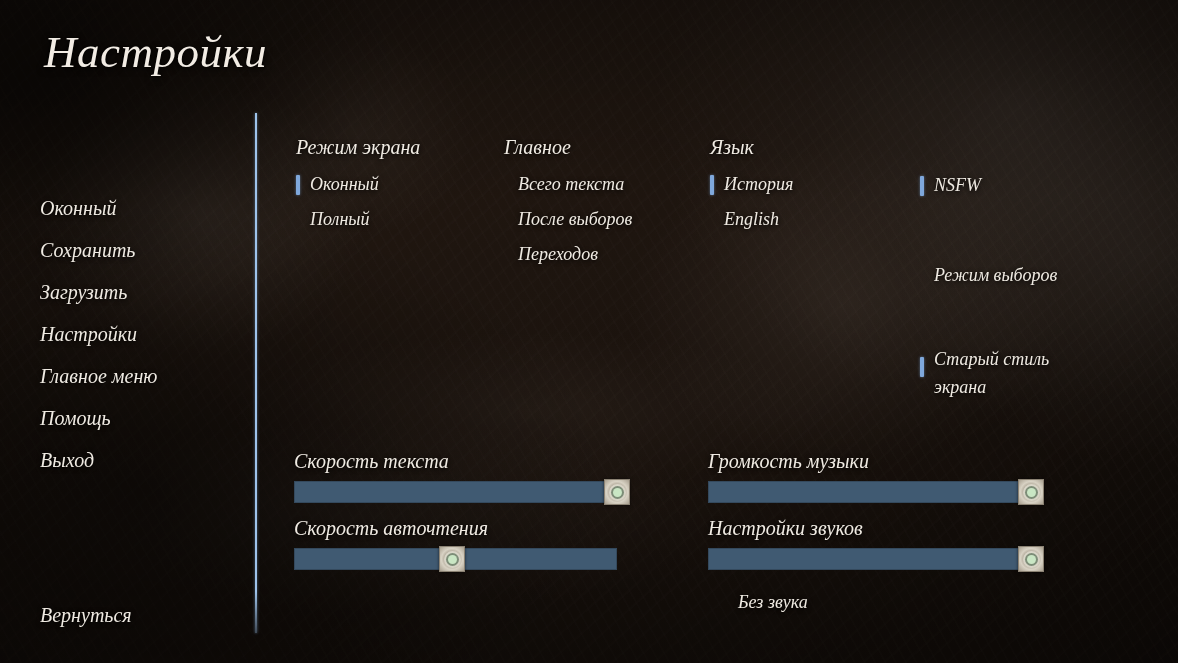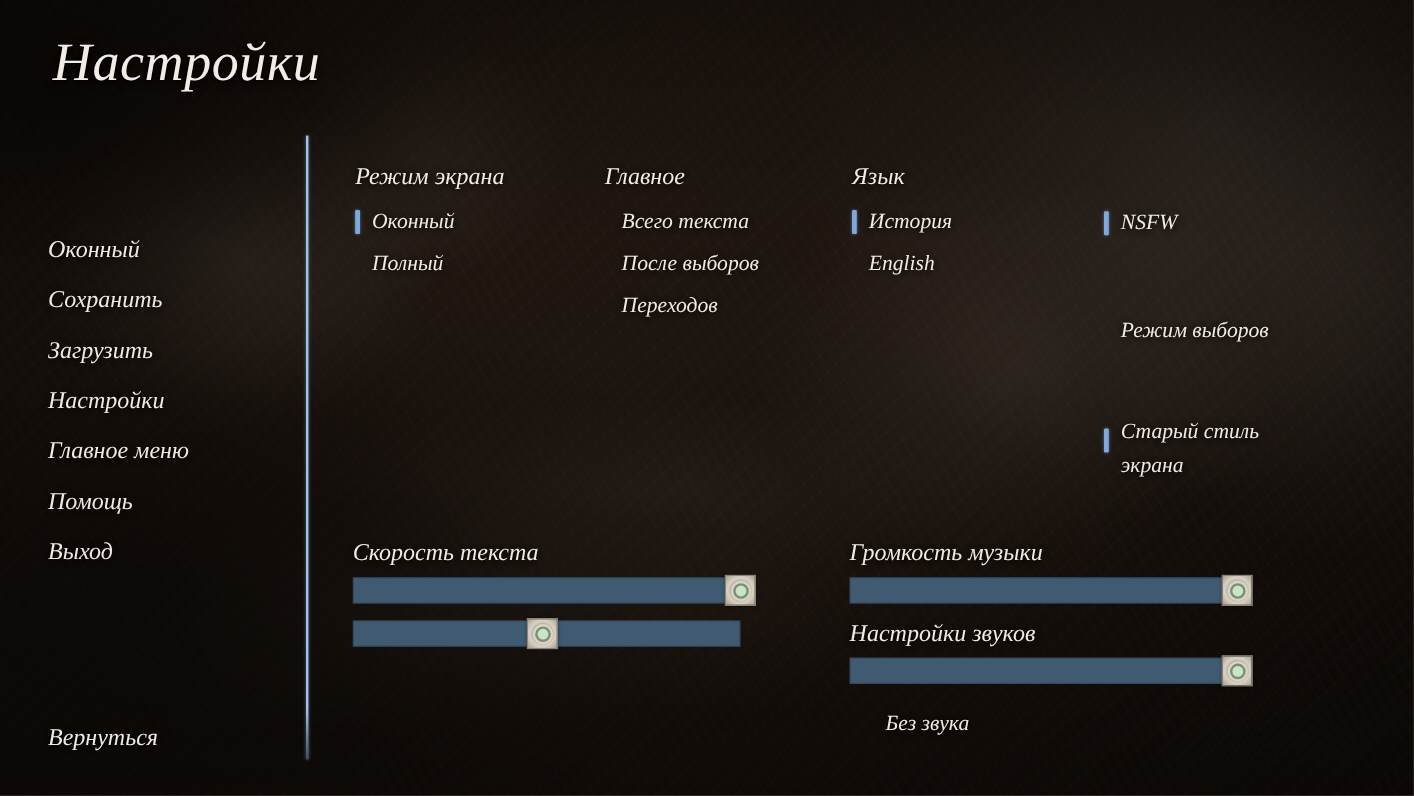--- a/index.html
+++ b/index.html
@@ -240,20 +240,21 @@
   </div>
 
   <div class="slider-group" style="left:294px; top:450px;">
     <div class="slider-label">Скорость текста</div>
     <div class="slider-track">
       <div class="slider-knob" style="left:100%;"></div>
     </div>
   </div>
 
   <div class="slider-group" style="left:294px; top:517px;">
+    <div class="slider-label">Скорость авточтения</div>
     <div class="slider-track">
       <div class="slider-knob" style="left:49%;"></div>
     </div>
   </div>
 
   <div class="slider-group" style="left:708px; top:450px;">
     <div class="slider-label">Громкость музыки</div>
     <div class="slider-track">
       <div class="slider-knob" style="left:100%;"></div>
     </div>

